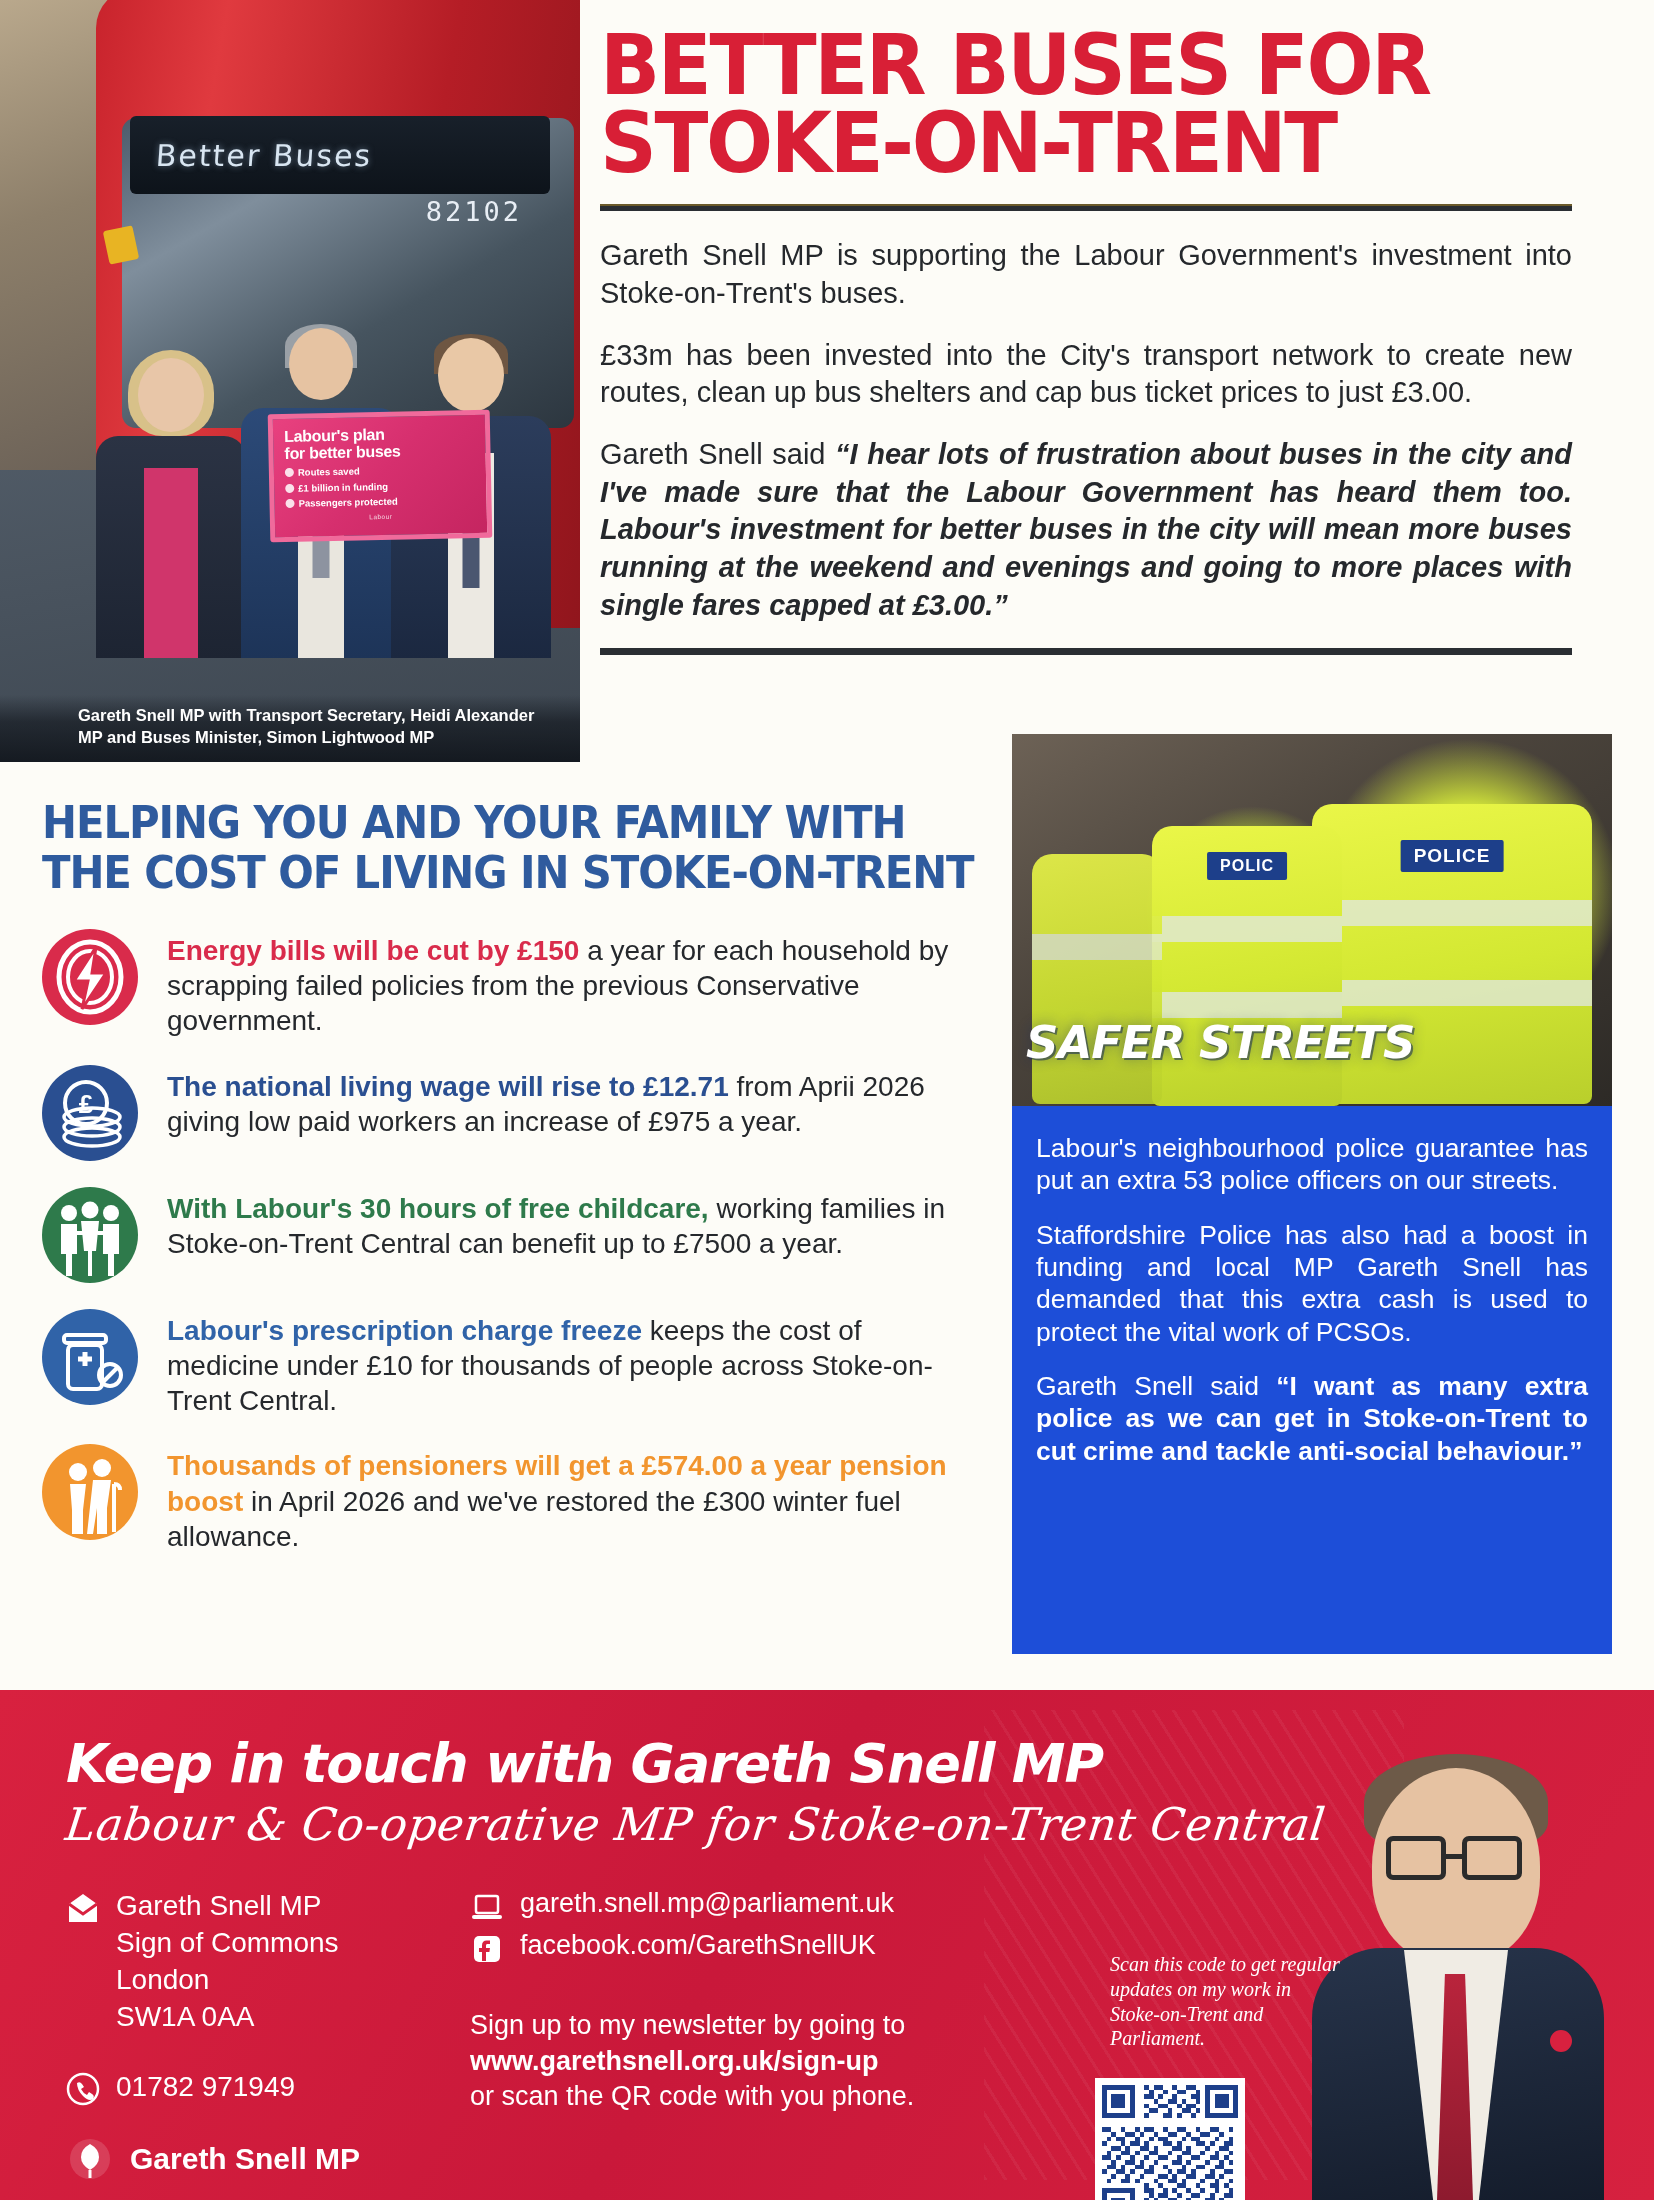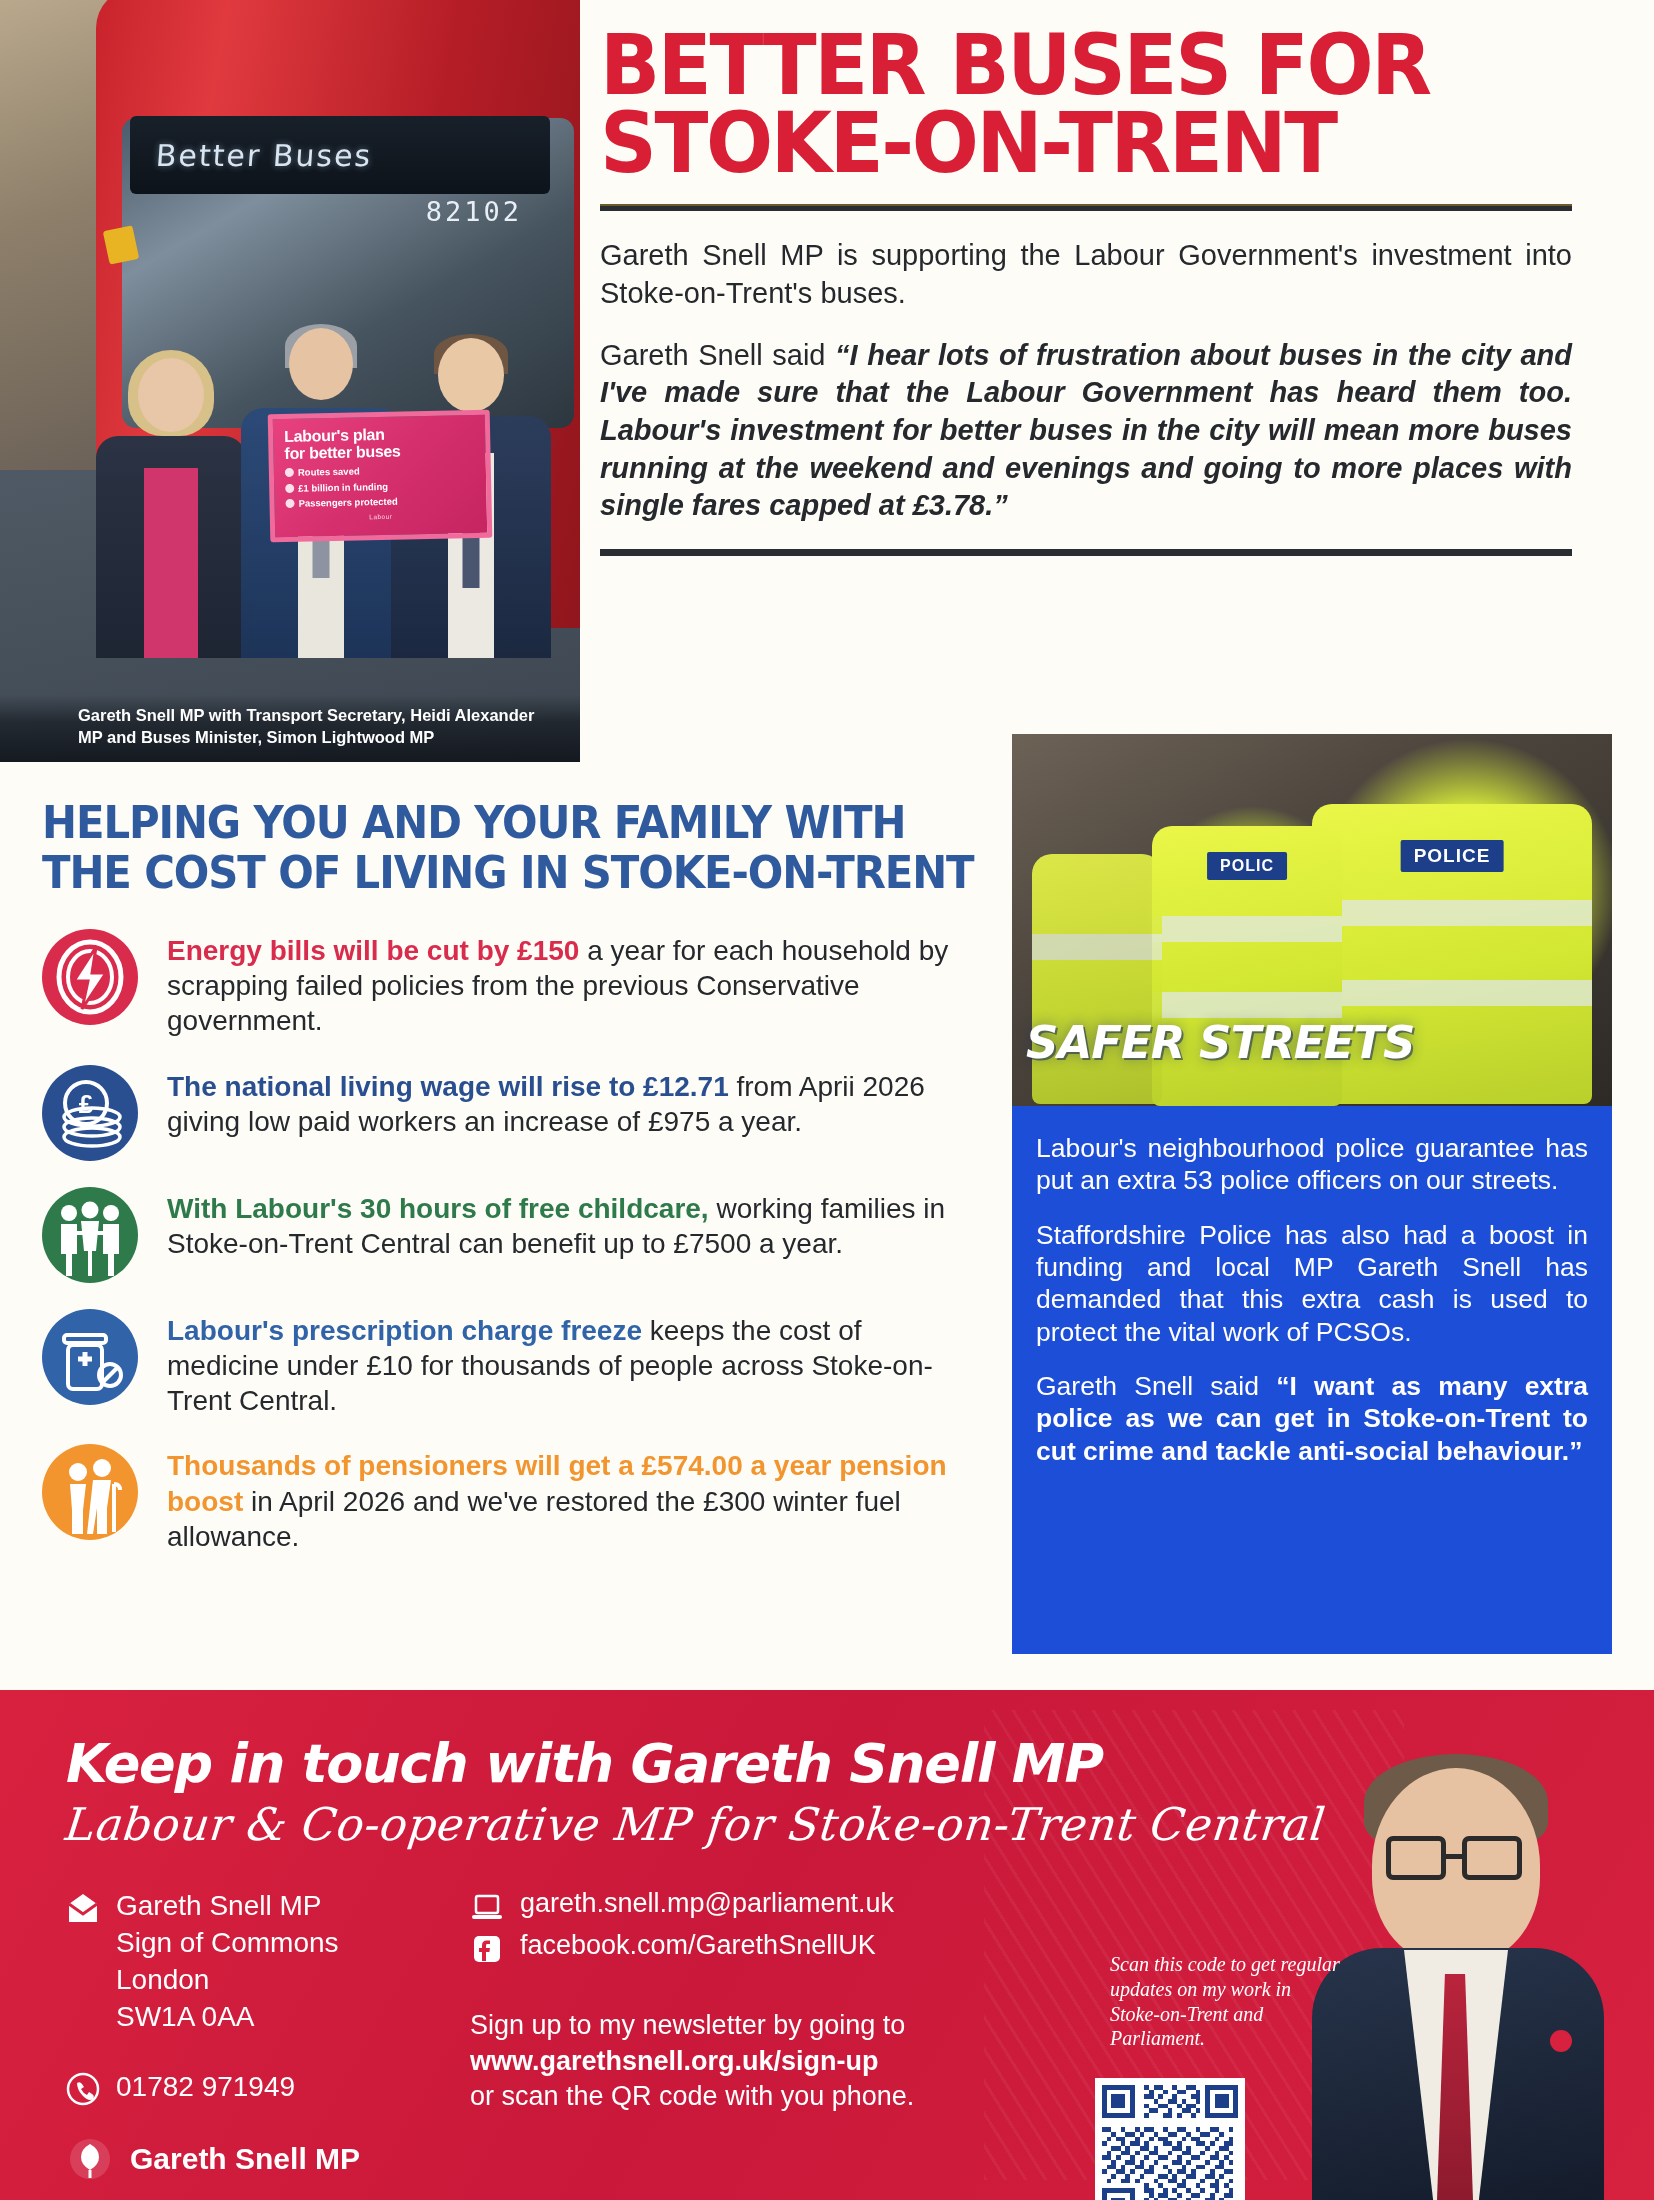--- a/index.html
+++ b/index.html
@@ -270,21 +270,22 @@
         </div>
       </div>
 
       <div class="photo-caption">Gareth Snell MP with Transport Secretary, Heidi Alexander MP and Buses Minister, Simon Lightwood MP</div>
     </div>
 
     <div class="top-right">
       <div class="headline">BETTER BUSES FOR STOKE-ON-TRENT</div>
       <div class="hr-dark"></div>
       <div class="body-p">Gareth Snell MP is supporting the Labour Government's investment into Stoke-on-Trent's buses.</div>
-      <div class="body-p"><span>Gareth Snell said </span><span class="quote-bold">“I hear lots of frustration about buses in the city and I've made sure that the Labour Government has heard them too.   Labour's investment for better buses in the city will mean more buses running at the weekend and evenings and going to more places with single fares capped at £3.78.”</span></div>
+      <div class="body-p">£33m has been invested into the City's transport network to create new routes, clean up bus shelters and cap bus ticket prices to just £3.00.</div>
+      <div class="body-p"><span>Gareth Snell said </span><span class="quote-bold">“I hear lots of frustration about buses in the city and I've made sure that the Labour Government has heard them too.   Labour's investment for better buses in the city will mean more buses running at the weekend and evenings and going to more places with single fares capped at £3.00.”</span></div>
       <div class="hr-dark2"></div>
     </div>
   </div>
 
   <div class="mid">
 
     <div class="sec-title">
       <div>HELPING YOU AND YOUR FAMILY WITH</div>
       <div>THE COST OF LIVING IN STOKE-ON-TRENT</div>
     </div>

